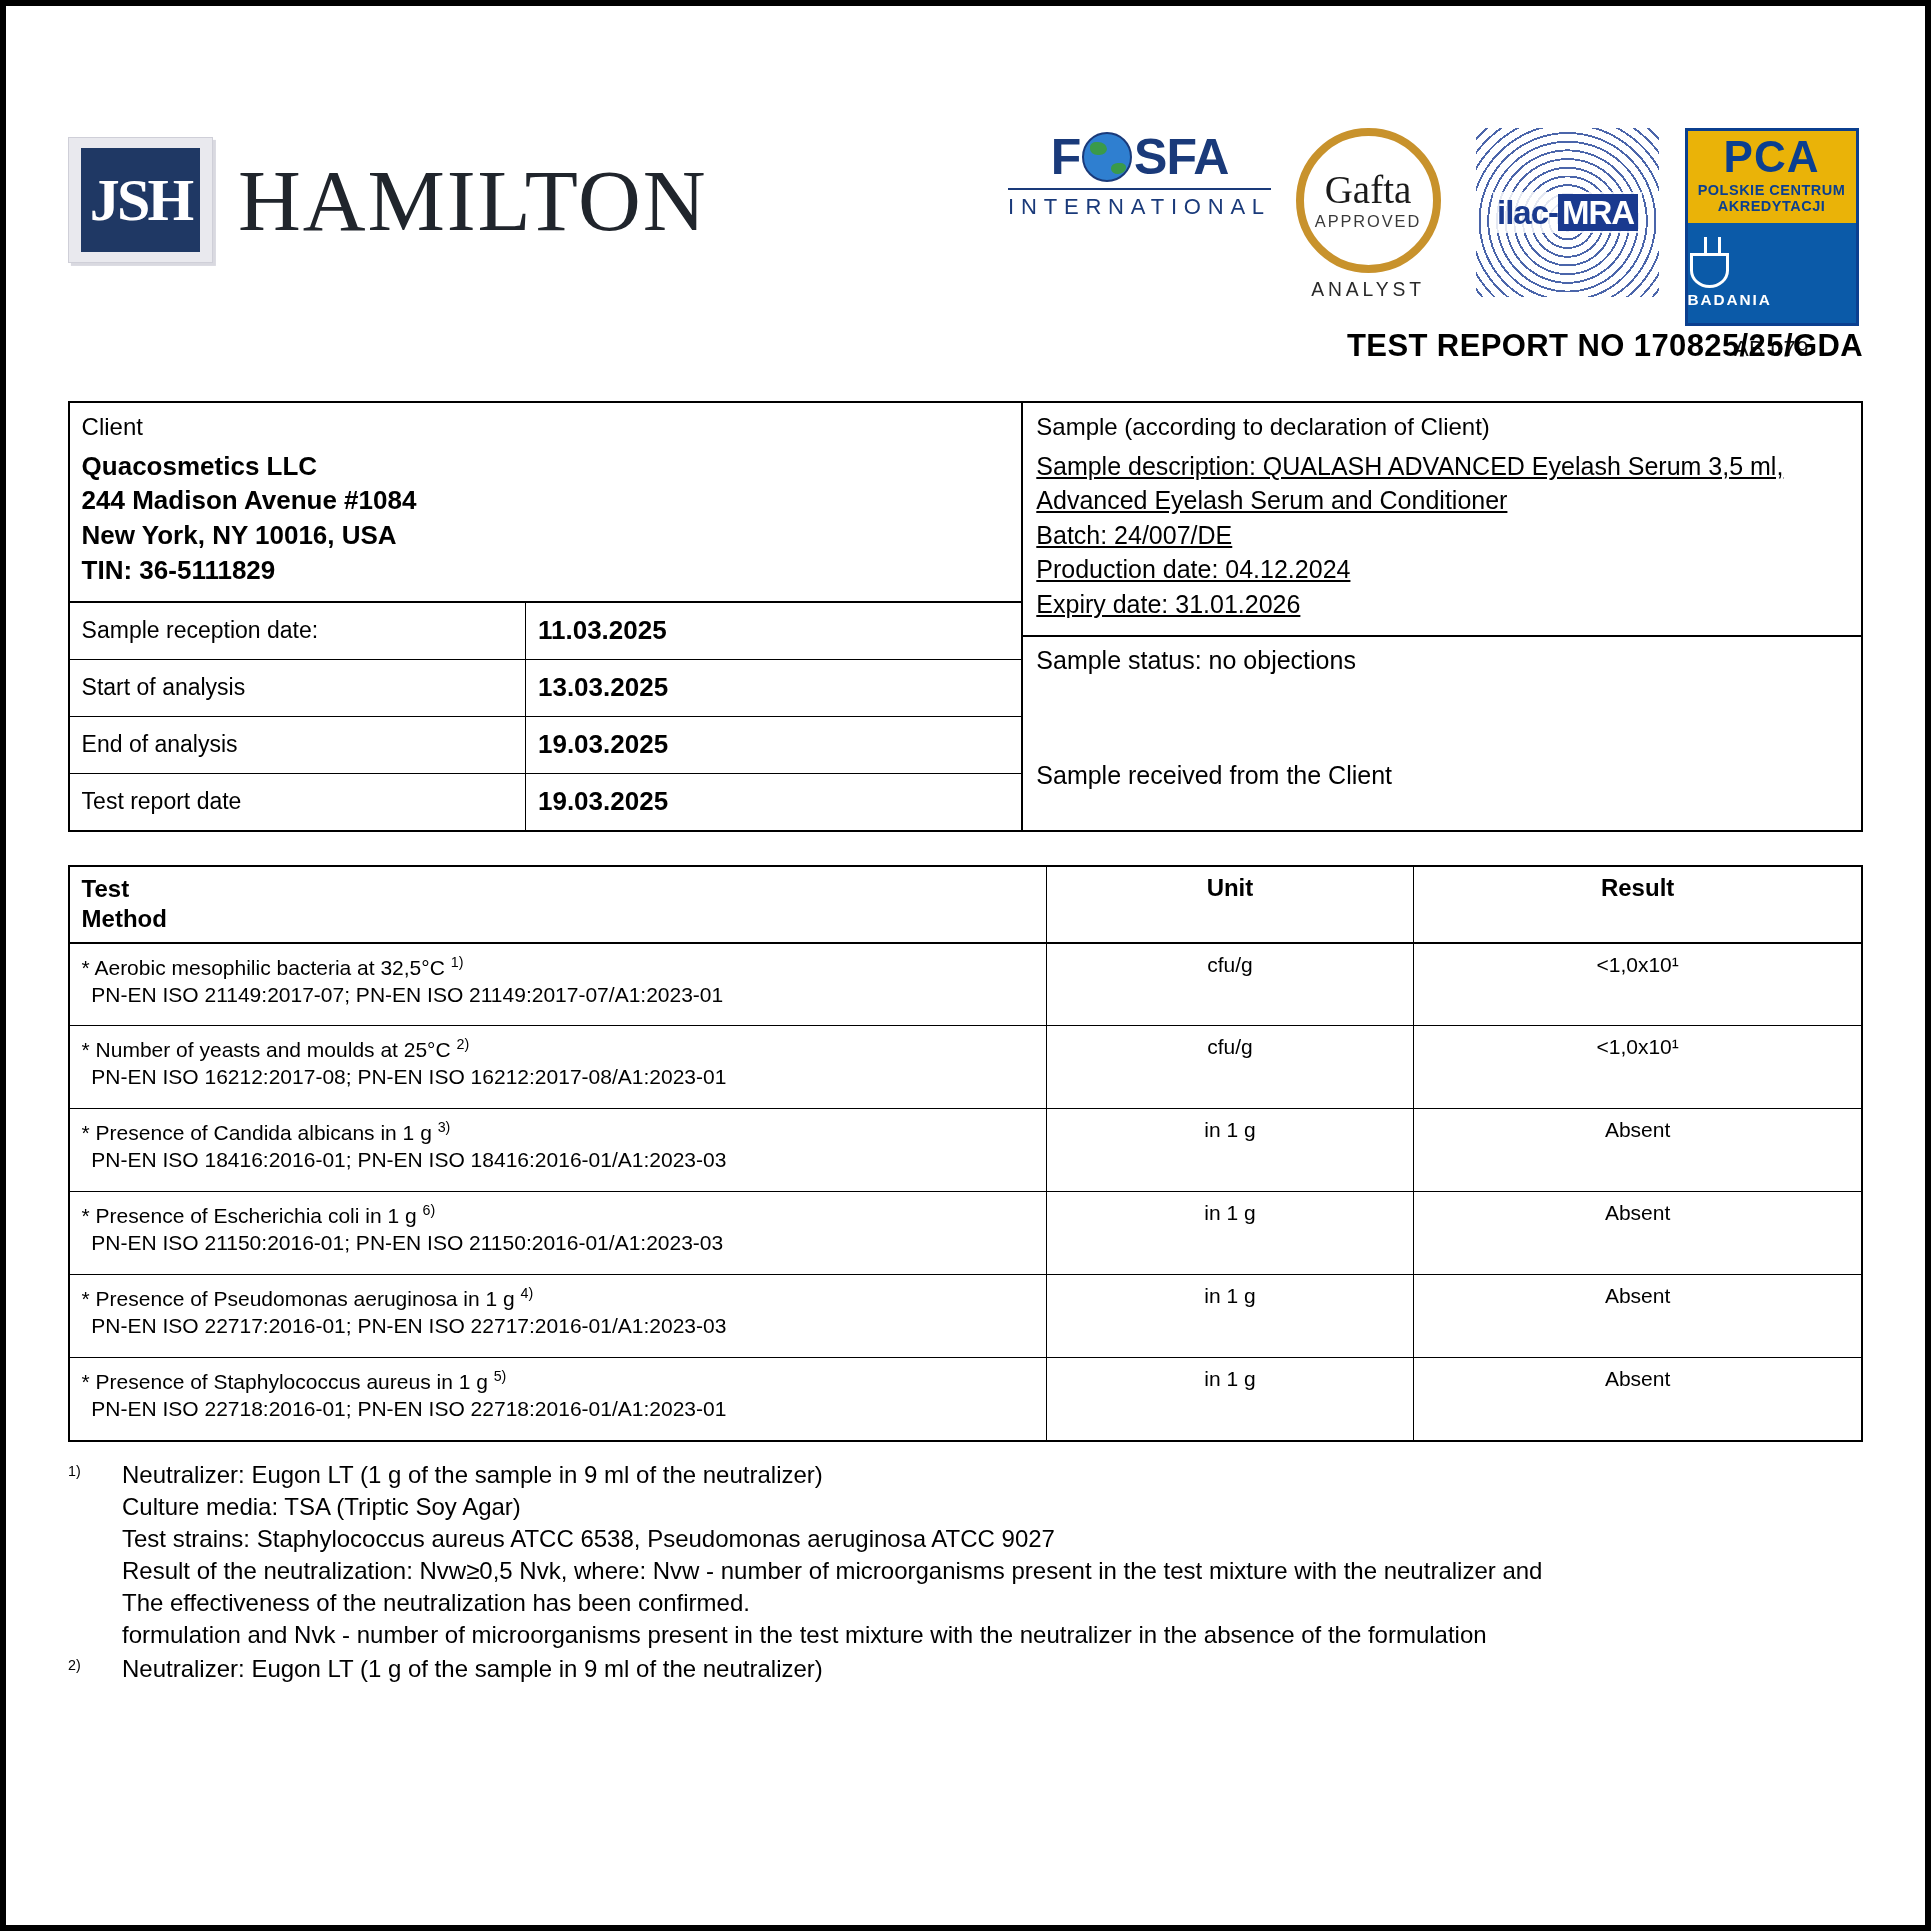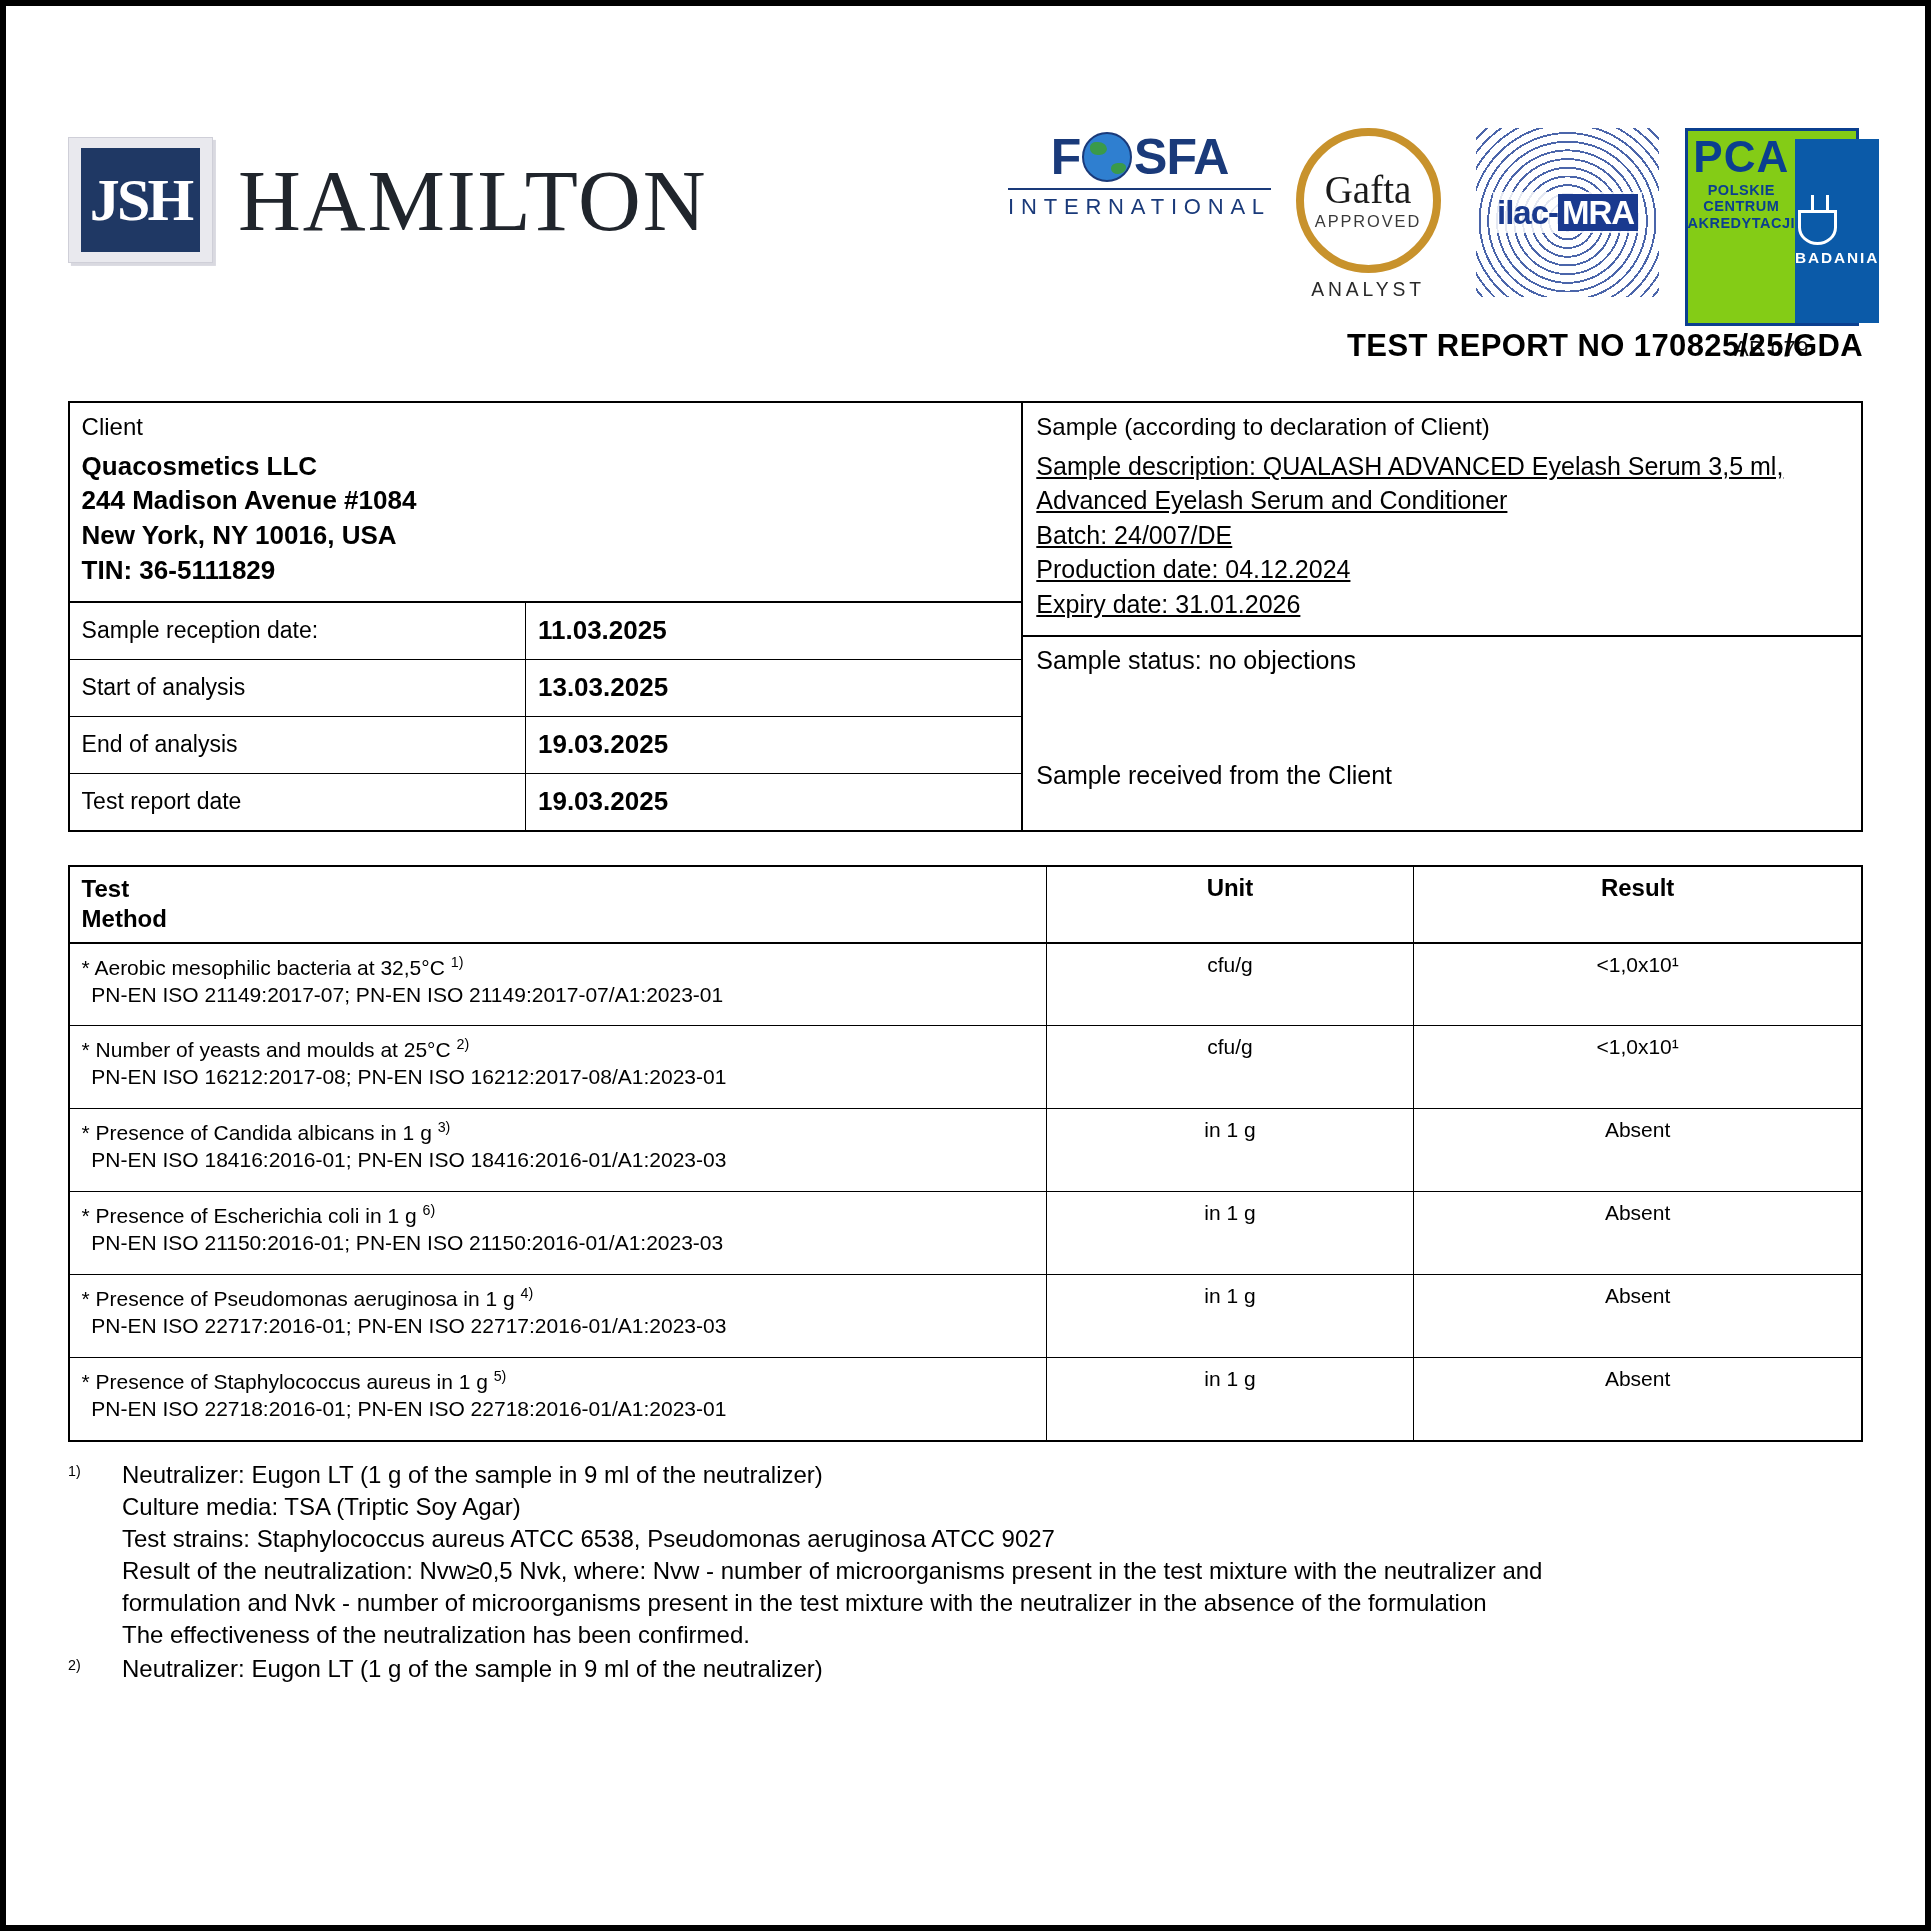--- a/index.html
+++ b/index.html
@@ -210,22 +210,22 @@
     flex-direction: column;
     align-items: center;
     width: 183px;
   }
   .pca {
     width: 174px;
     height: 198px;
     border: 3.9px solid #0b3f8f;
     box-sizing: border-box;
     display: flex;
-    flex-direction: row;
-    background: #84cc16;
+    flex-direction: column;
+    background: #eab308;
   }
   .pca .pca-top {
     text-align: center;
     padding-top: 3.9px;
   }
   .pca .pca-title {
     font-family: "Liberation Sans", sans-serif;
     font-weight: bold;
     font-size: 44px;
     color: #0b3f8f;
@@ -617,22 +617,22 @@
     </table>
 
     <div class="notes">
       <div class="note">
         <div class="note-num"><sup>1)</sup></div>
         <div class="note-body">
           <div class="note-line">Neutralizer: Eugon LT (1 g of the sample in 9 ml of the neutralizer)</div>
           <div class="note-line">Culture media: TSA (Triptic Soy Agar)</div>
           <div class="note-line">Test strains: Staphylococcus aureus ATCC 6538, Pseudomonas aeruginosa ATCC 9027</div>
           <div class="note-line">Result of the neutralization: Nvw≥0,5 Nvk, where: Nvw - number of microorganisms present in the test mixture with the neutralizer and</div>
+          <div class="note-line">The effectiveness of the neutralization has been confirmed.</div>
           <div class="note-line">formulation and Nvk - number of microorganisms present in the test mixture with the neutralizer in the absence of the formulation</div>
-          <div class="note-line">The effectiveness of the neutralization has been confirmed.</div>
         </div>
       </div>
       <div class="note">
         <div class="note-num"><sup>2)</sup></div>
         <div class="note-body">
           <div class="note-line">Neutralizer: Eugon LT (1 g of the sample in 9 ml of the neutralizer)</div>
         </div>
       </div>
     </div>
 

